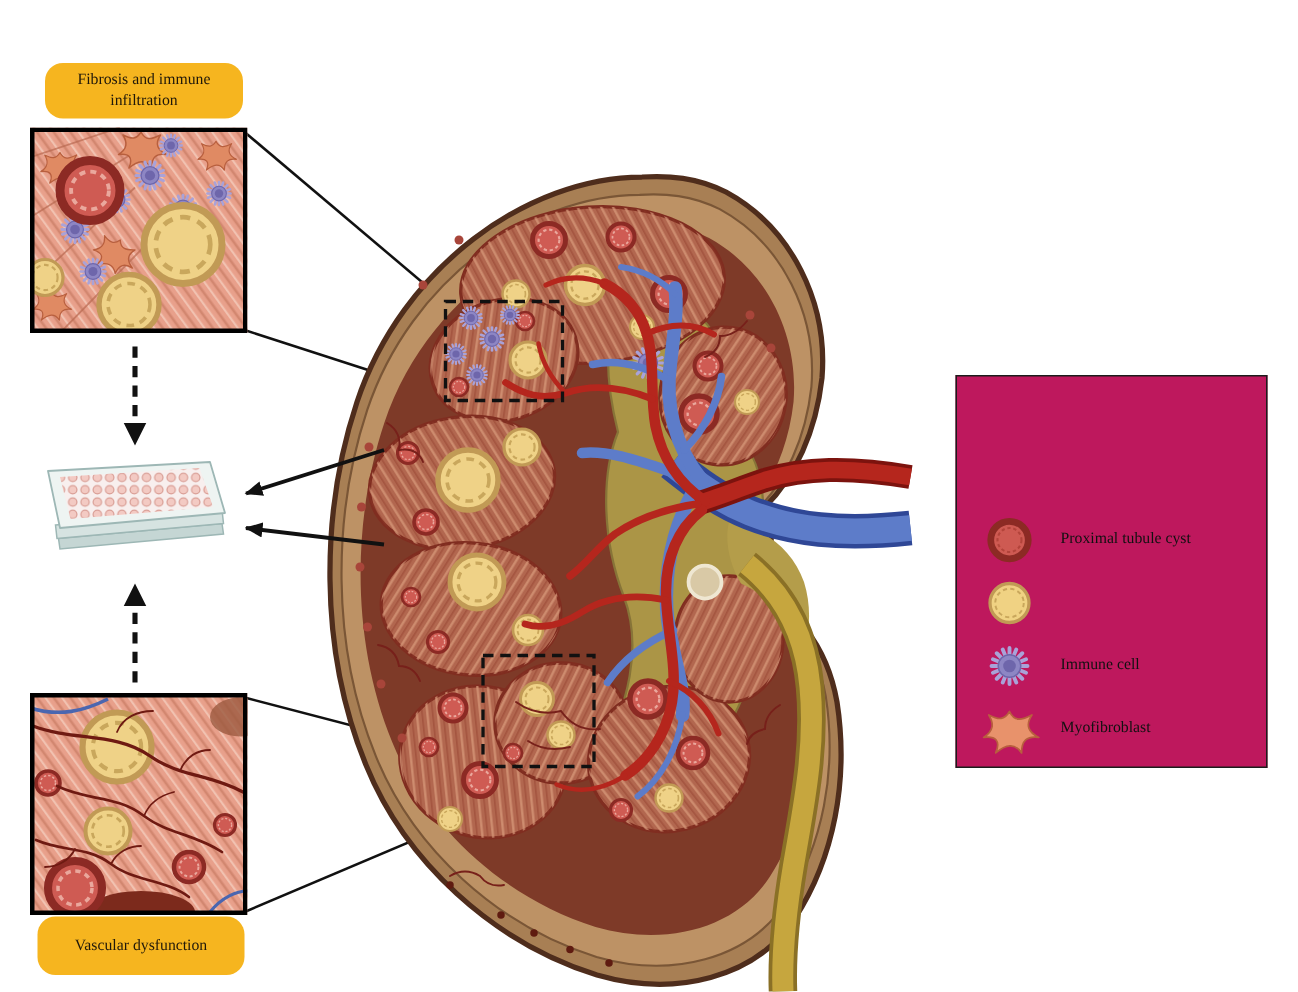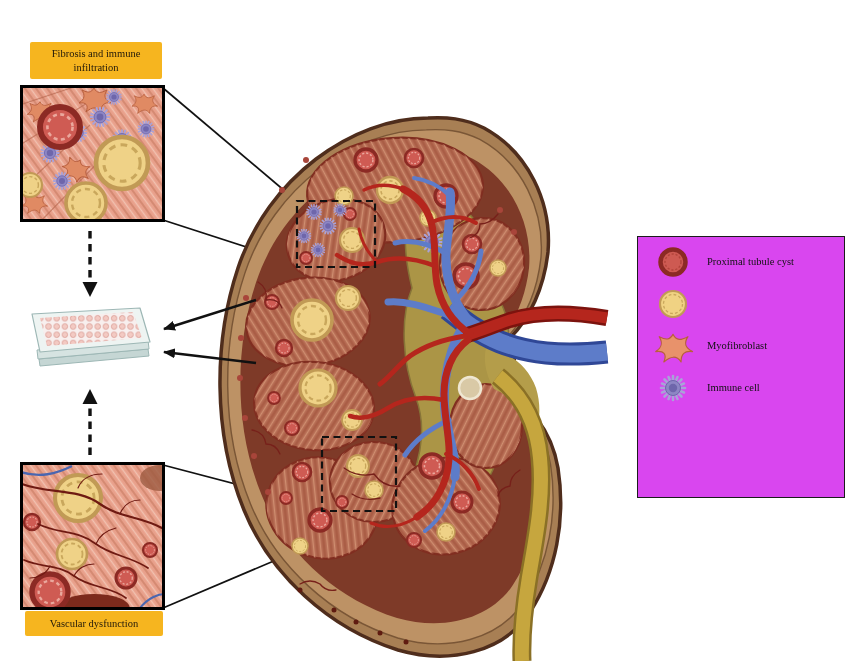--- a/index.html
+++ b/index.html
@@ -1,23 +1,23 @@
 <!DOCTYPE html>
 <html><head>
 <meta charset="utf-8">
 <style>
   body{margin:0}
   .stage{position:relative;width:865px;height:661px;background:#ffffff;font-family:"Liberation Serif",serif;overflow:hidden}
   .stage>svg{position:absolute;left:0;top:0}
-  .callout{position:absolute;background:#f6b51f;border-radius:2px;display:flex;align-items:center;justify-content:center;
+  .callout{position:absolute;background:#f6b51f;border-radius:12px;display:flex;align-items:center;justify-content:center;
            text-align:center;font-size:10.5px;color:#20180a;line-height:1.3;padding:2px 6px;box-sizing:border-box}
   #callout-top{left:30px;top:42px;width:132px;height:37px}
-  #callout-bottom{left:25px;top:611px;width:138px;height:25px}
-  .legend{position:absolute;left:637px;top:236px;width:208px;height:262px;background:#d946ef;border:1.6px solid #1c1c1c;
-          box-sizing:border-box;display:flex;flex-direction:column;justify-content:flex-start;padding:4px 8px 4px 14px}
+  #callout-bottom{left:25px;top:611px;width:138px;height:39px}
+  .legend{position:absolute;left:637px;top:250px;width:208px;height:262px;background:#be185d;border:1.6px solid #1c1c1c;
+          box-sizing:border-box;display:flex;flex-direction:column;justify-content:flex-end;padding:4px 8px 4px 14px}
   .legend-row{display:flex;align-items:center;gap:13px}
   .legend-icon{width:42px;height:42px;flex:0 0 42px;display:flex;align-items:center;justify-content:center}
   .legend-label{font-size:10.5px;color:#111;line-height:1.3;max-width:108px}
 </style>
 </head>
 <body>
 
 <div class="stage">
 
 <svg width="865" height="661" viewBox="0 0 865 661">
@@ -337,41 +337,41 @@
     <span class="legend-icon">
       <svg width="42" height="42" viewBox="0 0 42 42">
         <circle cx="21" cy="21" r="13" fill="#f0d283" stroke="#c19a55" stroke-width="2.2"></circle>
         <circle cx="21" cy="21" r="9.5" fill="none" stroke="#c9a75c" stroke-width="1.3" stroke-dasharray="2.8 2.2"></circle>
       </svg>
     </span>
   </div>
   <div class="legend-row">
     <span class="legend-icon">
       <svg width="42" height="42" viewBox="0 0 42 42">
-        <path transform="translate(21 22) scale(1.15)" d="M0 -11 C3 -5 7 -6 13 -9 C9 -3 11 1 17 4 C10 3 7 6 7 13 C3 7 -2 8 -8 13 C-5 6 -8 3 -15 4 C-9 0 -9 -4 -12 -9 C-6 -6 -3 -6 0 -11 Z" fill="#e8926b" stroke="#b85f3e" stroke-width="1" stroke-linejoin="round"></path>
-      </svg>
-    </span>
-    <span class="legend-label">Myofibroblast</span>
-  </div>
-  <div class="legend-row">
-    <span class="legend-icon">
-      <svg width="42" height="42" viewBox="0 0 42 42">
         <g transform="translate(21 21)">
           <g stroke="#a9a2d8" stroke-width="2.6" stroke-linecap="round">
             <line x1="0" y1="-12" x2="0" y2="12"></line>
                 <line x1="-12" y1="0" x2="12" y2="0"></line>
             <line x1="-8.5" y1="-8.5" x2="8.5" y2="8.5"></line>
                 <line x1="-8.5" y1="8.5" x2="8.5" y2="-8.5"></line>
             <line x1="-11" y1="-4.5" x2="11" y2="4.5"></line>
                 <line x1="-4.5" y1="-11" x2="4.5" y2="11"></line>
             <line x1="-11" y1="4.5" x2="11" y2="-4.5"></line>
                 <line x1="4.5" y1="-11" x2="-4.5" y2="11"></line>
           </g>
           <circle r="7.5" fill="#8d86c4" stroke="#6e66ab" stroke-width="1"></circle>
           <circle r="4.2" fill="#6e66ab"></circle>
         </g>
       </svg>
     </span>
     <span class="legend-label">Immune cell</span>
   </div>
+  <div class="legend-row">
+    <span class="legend-icon">
+      <svg width="42" height="42" viewBox="0 0 42 42">
+        <path transform="translate(21 22) scale(1.15)" d="M0 -11 C3 -5 7 -6 13 -9 C9 -3 11 1 17 4 C10 3 7 6 7 13 C3 7 -2 8 -8 13 C-5 6 -8 3 -15 4 C-9 0 -9 -4 -12 -9 C-6 -6 -3 -6 0 -11 Z" fill="#e8926b" stroke="#b85f3e" stroke-width="1" stroke-linejoin="round"></path>
+      </svg>
+    </span>
+    <span class="legend-label">Myofibroblast</span>
+  </div>
 </div>
 
 </div>
 
 </body></html>

